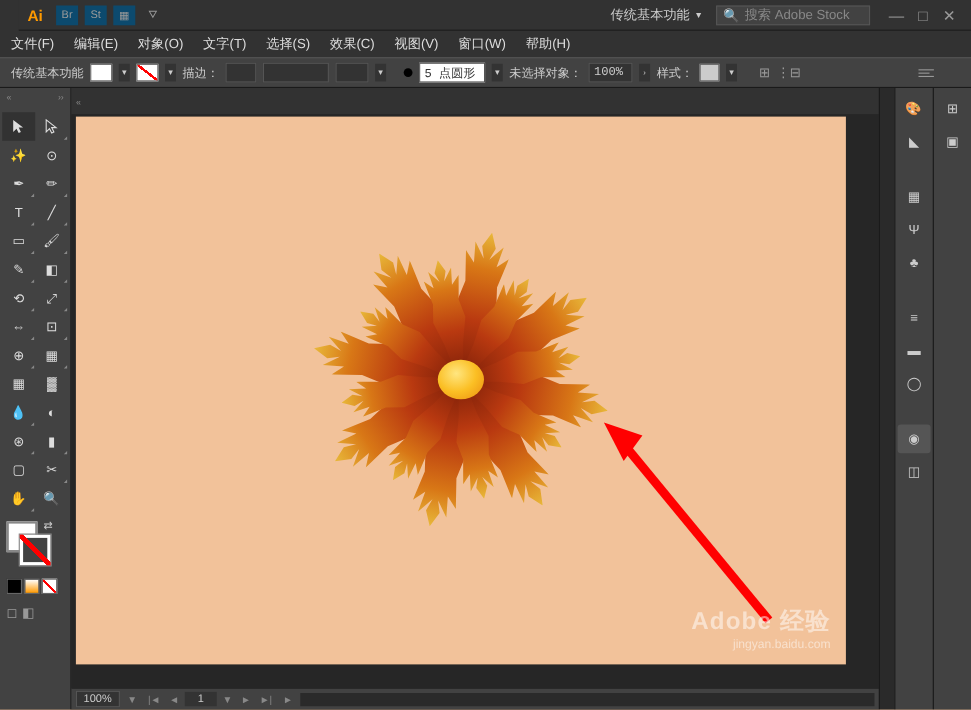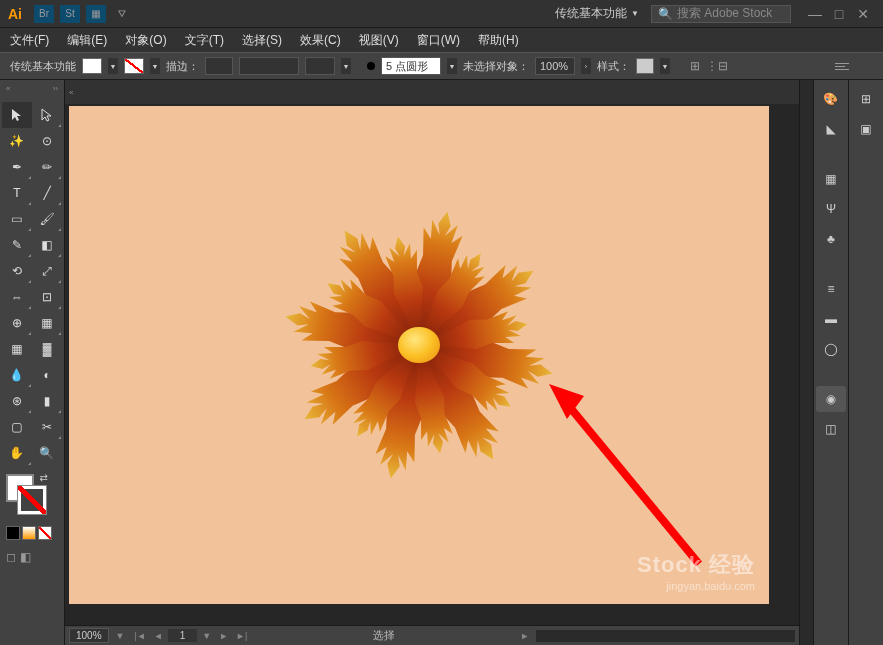--- a/index.html
+++ b/index.html
@@ -1,39 +1,39 @@
 <!DOCTYPE html>
 <html><head>
   <meta charset="utf-8">
   <style>
     * { margin: 0; padding: 0; box-sizing: border-box; font-family: "Microsoft YaHei", sans-serif; }
     body { width: 883px; height: 645px; background: #323232; color: #ccc; font-size: 12px; overflow: hidden; }
     
-    .titlebar { height: 28px; background: #323232; display: flex; align-items: center; padding: 0 8px; border-bottom: 1px solid #1a1a1a; }
+    .titlebar { height: 28px; background: #323232; display: flex; align-items: center; padding: 0 8px; border-bottom: 1px solid #1a1a1a; margin-left: 17px; }
     .ai-logo { color: #ff9a00; font-weight: bold; font-size: 14px; margin-right: 12px; }
     .tb-icon { width: 20px; height: 18px; background: #0c4a6e; margin-right: 6px; display: flex; align-items: center; justify-content: center; font-size: 10px; color: #999; }
     .tb-spacer { flex: 1; }
     .workspace-selector { color: #ccc; margin-right: 12px; display: flex; align-items: center; }
     .chev { margin-left: 4px; font-size: 8px; }
     .search-box { background: #424242; border: 1px solid #555; padding: 2px 6px; color: #888; width: 140px; height: 18px; display: flex; align-items: center; }
     .search-icon { margin-right: 4px; }
     .window-controls { display: flex; margin-left: 12px; }
     .win-btn { width: 24px; height: 18px; display: flex; align-items: center; justify-content: center; color: #999; font-size: 14px; }
     
     .menubar { height: 24px; background: #323232; display: flex; align-items: center; padding: 0 10px; }
     .menu-item { margin-right: 18px; color: #ddd; cursor: pointer; text-align: center; }
     
     .control-bar { height: 28px; background: #424242; border-top: 1px solid #555; border-bottom: 1px solid #1a1a1a; display: flex; align-items: center; padding: 0 10px; gap: 6px; }
     .ctrl-label { color: #ccc; font-size: 11px; }
     .color-swatch { width: 20px; height: 16px; border: 1px solid #666; display: inline-block; }
     .white-sw { background: white; }
     .none-sw { background: white; position: relative; }
     .none-sw::after { content: ""; position: absolute; inset: 0; background: linear-gradient(to top right, transparent 45%, red 45%, red 55%, transparent 55%); }
     .drop-btn { width: 10px; height: 16px; background: #333; display: flex; align-items: center; justify-content: center; font-size: 7px; }
-    .ctrl-input { background: #333; border: 1px solid #555; color: #ccc; height: 18px; padding: 0 4px; font-size: 11px; }
+    .ctrl-input { background: #333; border: 1px solid #555; color: #ccc; height: 18px; padding: 0 4px; font-size: 11px; font-family: Liberation Mono, monospace; }
     .profile-box { width: 60px; height: 18px; background: #333; border: 1px solid #555; }
     .brush-prev { width: 30px; height: 18px; background: #333; border: 1px solid #555; }
     .style-sw { width: 18px; height: 16px; background: #ccc; border: 1px solid #666; }
     .align-icon { width: 16px; height: 16px; display: flex; flex-direction: column; justify-content: center; gap: 2px; }
     .align-line { height: 1px; background: #999; }
     
     .main-area { display: flex; height: 565px; }
     
     .left-tools { width: 65px; background: #424242; border-right: 1px solid #1a1a1a; padding: 4px 2px; }
     .tool-tabs { height: 16px; display: flex; justify-content: space-between; padding: 0 4px; margin-bottom: 2px; }
@@ -267,37 +267,36 @@
             <div class="petal" style="transform:translate(-50%,-100%) rotate(270deg)"></div>
             <div class="petal" style="transform:translate(-50%,-100%) rotate(315deg)"></div>
           </div>
           <div class="flower-center"></div>
         </div>
         <svg class="arrow-annotation" viewBox="0 0 180 200">
           <line x1="160" y1="190" x2="20" y2="20" stroke="#ff0000" stroke-width="8"></line>
           <polygon points="10,10 45,22 28,45" fill="#ff0000"></polygon>
         </svg>
         <div class="watermark">
-          <div class="watermark-main">Stock 经验</div>
+          <div class="watermark-main">Adobe 经验</div>
           <div class="watermark-sub">jingyan.baidu.com</div>
         </div>
       </div>
     </div>
     <div class="status-bar">
       <span class="zoom-box">100%</span>
       <span class="nav-arr">▼</span>
       <div class="nav-arrows">
         <span class="nav-arr">|◄</span>
         <span class="nav-arr">◄</span>
         <span class="page-num">1</span>
         <span class="nav-arr">▼</span>
         <span class="nav-arr">►</span>
         <span class="nav-arr">►|</span>
       </div>
-      <span class="status-center">选择</span>
       <span class="nav-arr">►</span>
       <div class="scroll-track"></div>
     </div>
   </div>
 
   <div class="v-scroll"></div>
 
   <div class="right-panels">
     <div class="panel-col">
       <div class="panel-icon">🎨</div>

